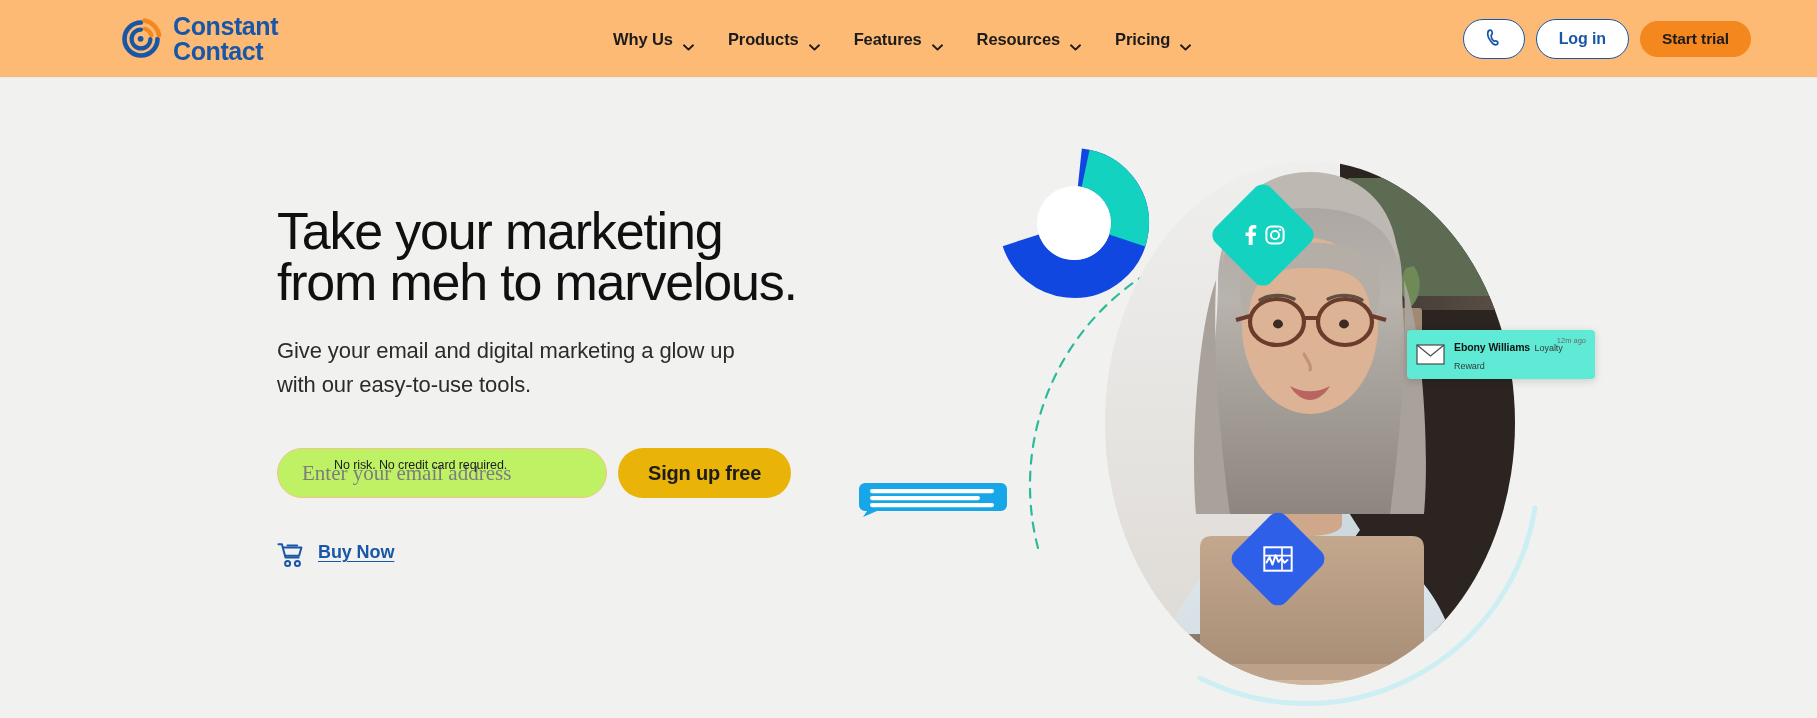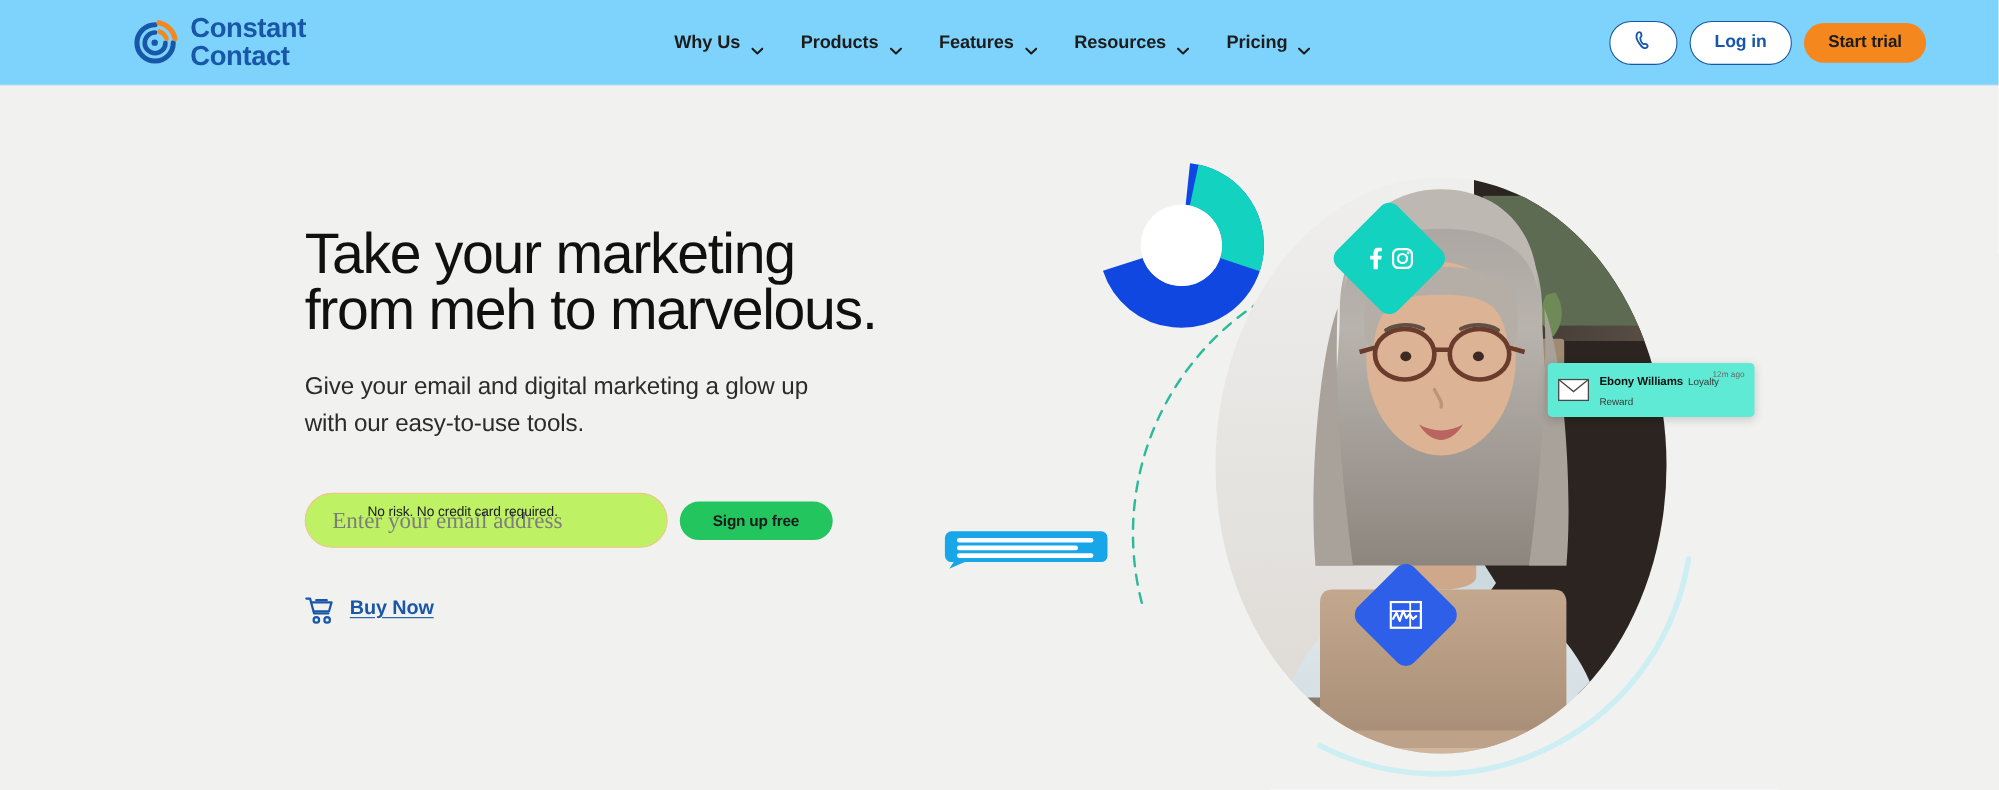--- a/index.html
+++ b/index.html
@@ -18,21 +18,21 @@
     width: 1817px;
     height: 718px;
     background: #ffffff;
   }
 
   
   .header {
     position: relative;
     width: 100%;
     height: 78px;
-    background: #7dd3fc;
+    background: #fdba74;
     display: flex;
     align-items: center;
     border-bottom: 1px solid #e9e9e7;
     z-index: 40;
   }
 
   .logo-wrap {
     position: absolute;
     left: 118px;
     top: 14px;
@@ -167,27 +167,27 @@
     background: #bef264;
     padding: 0 24px;
     font-size: 21px;
     color: #2b2b2b;
     font-family: Liberation Serif, serif;
     outline: none;
   }
   .email-input::placeholder { color: #7d7d7d; }
 
   .signup-btn {
-    height: 35px;
+    height: 50px;
     padding: 0 30px;
     border: none;
     border-radius: 26px;
-    background: #22c55e;
+    background: #eab308;
     color: #1c1c1c;
-    font-size: 14px;
+    font-size: 20px;
     font-weight: bold;
     cursor: pointer;
     font-family: "Liberation Sans", sans-serif;
     letter-spacing: -0.2px;
   }
 
   .fineprint {
     position: absolute;
     left: 334px;
     top: 380px;

